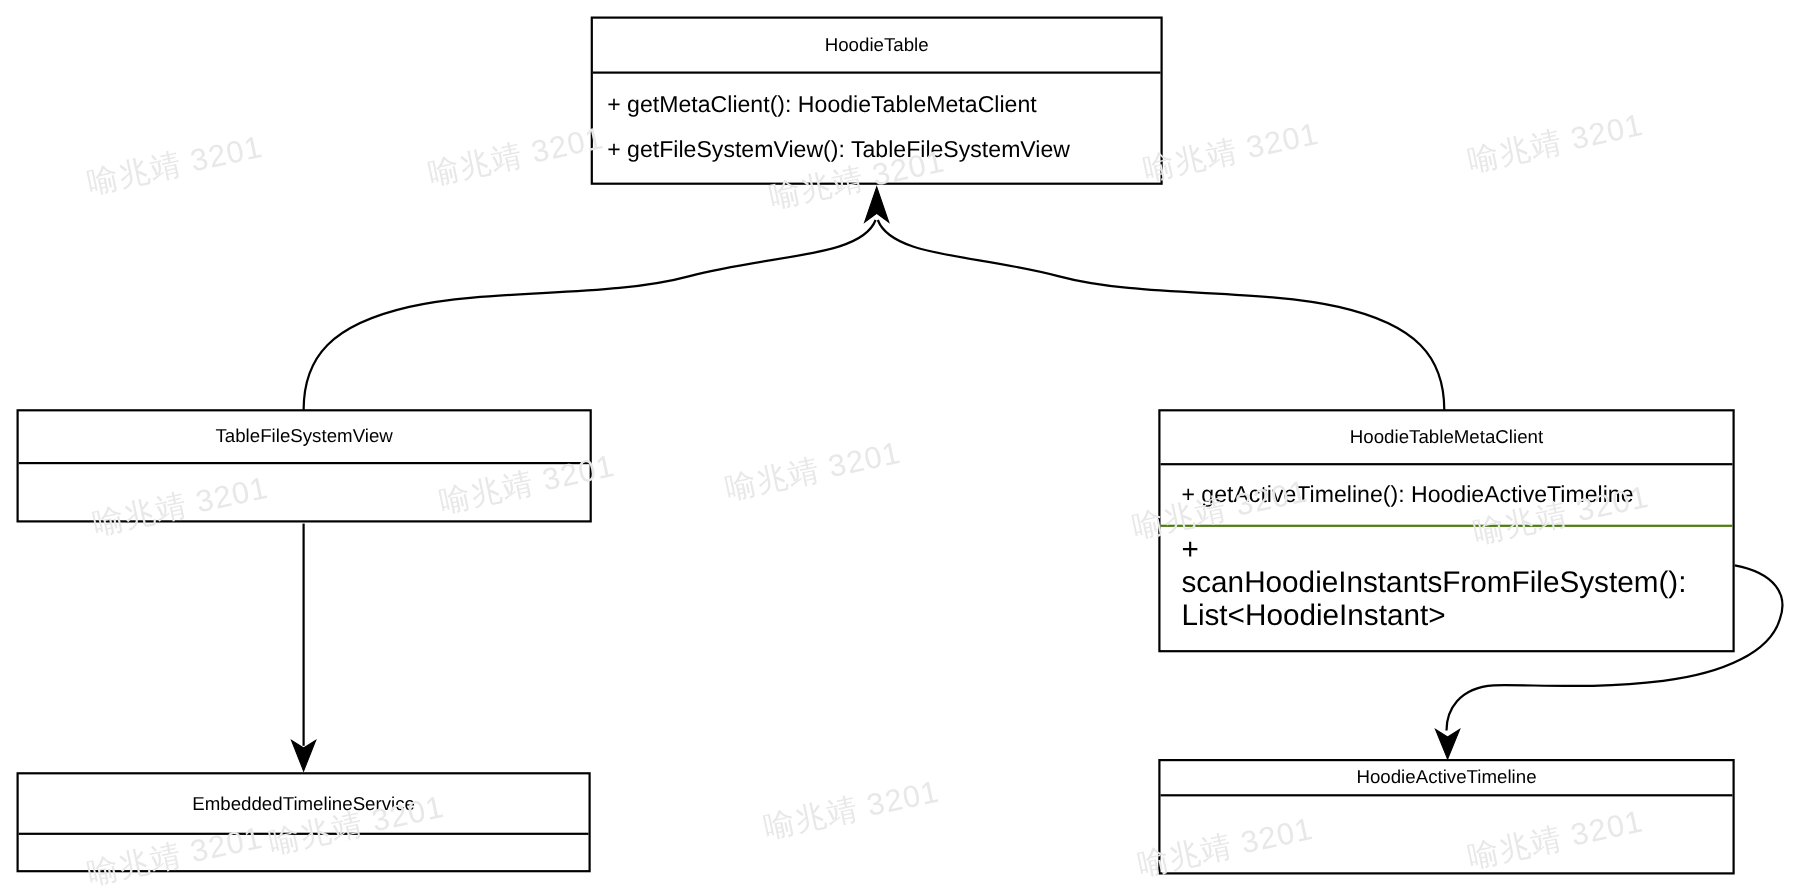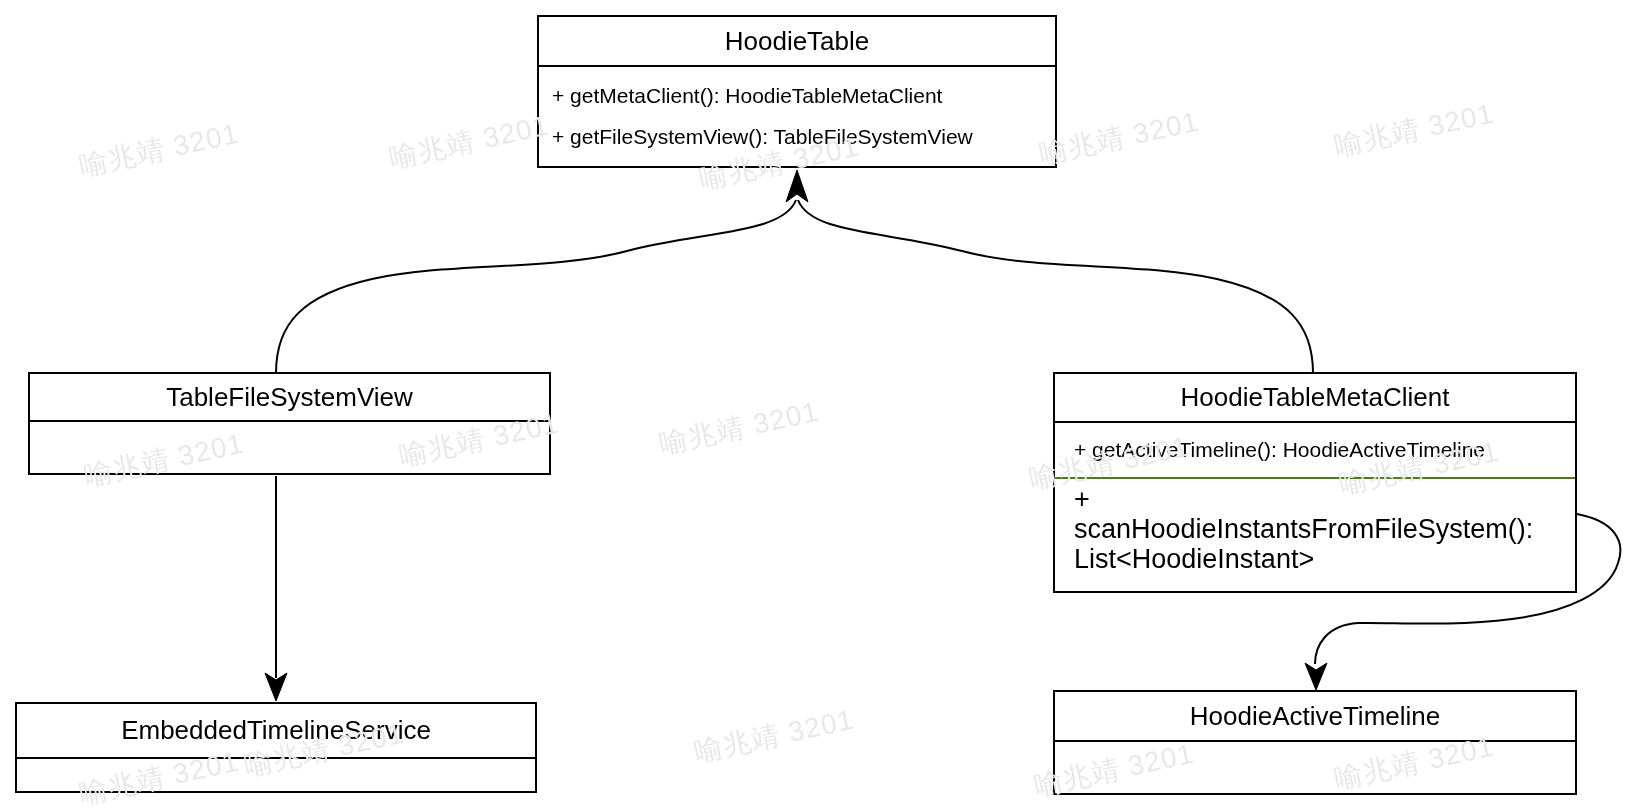--- a/index.html
+++ b/index.html
@@ -6,49 +6,49 @@
   #canvas{
     position:relative;width:1650px;height:812px;background:#ffffff;
     overflow:hidden;font-family:"Liberation Sans",sans-serif;color:#000;
   }
   .uml-box{
     position:absolute;background:#ffffff;border:2px solid #000;
     box-sizing:border-box;display:flex;flex-direction:column;z-index:1;
   }
   .uml-title{
     flex:0 0 auto;display:flex;align-items:center;justify-content:center;
-    font-size:26px;border-bottom:2px solid #000;box-sizing:border-box;
+    font-size:17px;border-bottom:2px solid #000;box-sizing:border-box;
   }
   .uml-methods{
     flex:1 1 auto;display:flex;flex-direction:column;justify-content:space-evenly;
     font-size:21px;padding:0 13px;box-sizing:border-box;border-radius:14px;
   }
   .uml-method-row{
     flex:0 0 auto;display:flex;align-items:center;font-size:21px;
     padding:0 19px;box-sizing:border-box;
   }
   .uml-empty{flex:1 1 auto;}
   .divider-bottom{border-bottom:2px solid #4d7c0f;}
 
   
   #box-hoodie-table{left:537px;top:15px;width:520px;height:153px;}
   #box-hoodie-table .uml-title{height:50px;}
-  #box-table-file-system-view{left:15px;top:372px;width:523px;height:103px;margin-left:13px;}
+  #box-table-file-system-view{left:15px;top:372px;width:523px;height:103px;}
   #box-table-file-system-view .uml-title{height:48px;}
   #box-hoodie-table-meta-client{left:1053px;top:372px;width:524px;height:221px;}
   #box-hoodie-table-meta-client .uml-title{height:49px;}
   #box-hoodie-table-meta-client .uml-method-row{height:56px;}
   #box-hoodie-table-meta-client .uml-method-wrap{
     flex:1 1 auto;font-size:27px;line-height:30px;padding:5px 19px 0 19px;
     box-sizing:border-box;
   }
   #box-embedded-timeline-service{left:15px;top:702px;width:522px;height:91px;}
   #box-embedded-timeline-service .uml-title{height:55px;}
   #box-hoodie-active-timeline{left:1053px;top:690px;width:524px;height:105px;}
-  #box-hoodie-active-timeline .uml-title{height:50px;}
+  #box-hoodie-active-timeline .uml-title{height:32px;}
 
   #edges{position:absolute;left:0;top:0;width:1650px;height:812px;z-index:2;pointer-events:none;}
   #edges path{fill:none;stroke:#000;stroke-width:2;}
   #edges polygon{fill:#000;stroke:#000;stroke-width:1;}
 
   .watermark{
     position:absolute;z-index:3;font-size:28px;color:#e8e8e8;
     white-space:nowrap;transform:rotate(-12deg);transform-origin:0 50%;
     pointer-events:none;user-select:none;letter-spacing:1px;
   }

